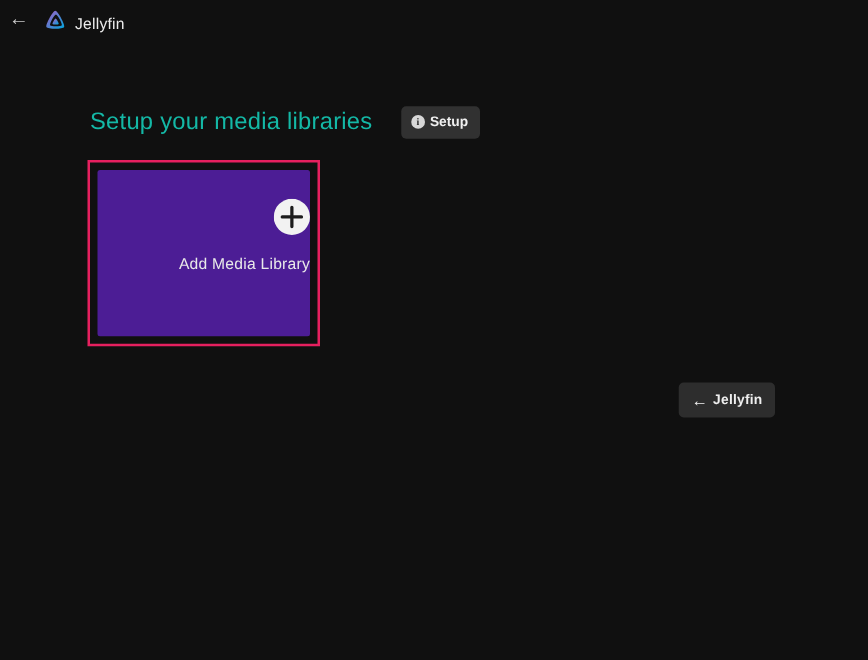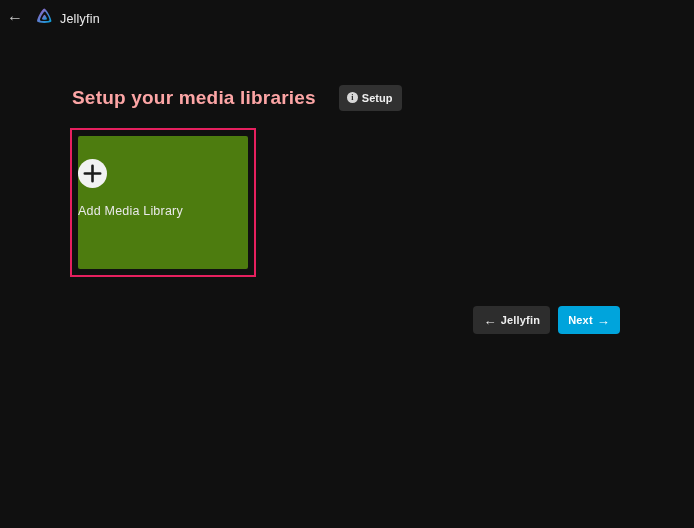--- a/index.html
+++ b/index.html
@@ -32,21 +32,21 @@
     margin-left: 6px;
     font-size: 12.5px; color: #ececec; letter-spacing: 0.2px;
   }
 
   
   .heading-row {
     position: absolute; left: 72px; top: 84px;
     display: flex; align-items: center; height: 27px;
   }
   h1.page-title {
-    font-size: 19px; font-weight: 700; color: #fca5a5;
+    font-size: 19px; font-weight: 400; color: #14b8a6;
     letter-spacing: 0.2px; white-space: nowrap;
   }
   .help-btn {
     margin-left: 23px;
     display: inline-flex; align-items: center; gap: 4px;
     background: #313131; border: none; border-radius: 4px;
     padding: 7px 10px 7px 8px;
     color: #f0f0f0; font-size: 11px; font-weight: 700;
     font-family: inherit; cursor: pointer;
   }
@@ -60,22 +60,22 @@
 
   
   .card-focus-frame {
     position: absolute; left: 70px; top: 128px;
     border: 2px solid #e6205f;
     padding: 6px;
     background: transparent;
   }
   .add-card {
     width: 170px; height: 133px;
-    background: #4d7c0f; border: none; border-radius: 2px;
-    display: flex; flex-direction: column; align-items: flex-start;
+    background: #4c1d95; border: none; border-radius: 2px;
+    display: flex; flex-direction: column; align-items: flex-end;
     cursor: pointer; font-family: inherit;
   }
   .plus-circle { margin-top: 23px; }
   .plus-circle svg { display: block; }
   .add-card-label {
     margin-top: 16px;
     font-size: 12.5px; color: #e9e9e9; letter-spacing: 0.2px;
   }
 
   
@@ -136,17 +136,13 @@
     </span>
     <span class="add-card-label">Add Media Library</span>
   </button>
 </div>
 
 <div class="wizard-nav">
   <button class="nav-btn prev-btn">
     <span class="nav-arrow">←</span>
     <span>Jellyfin</span>
   </button>
-  <button class="nav-btn next-btn">
-    <span>Next</span>
-    <span class="nav-arrow">→</span>
-  </button>
 </div>
 
 </body></html>

